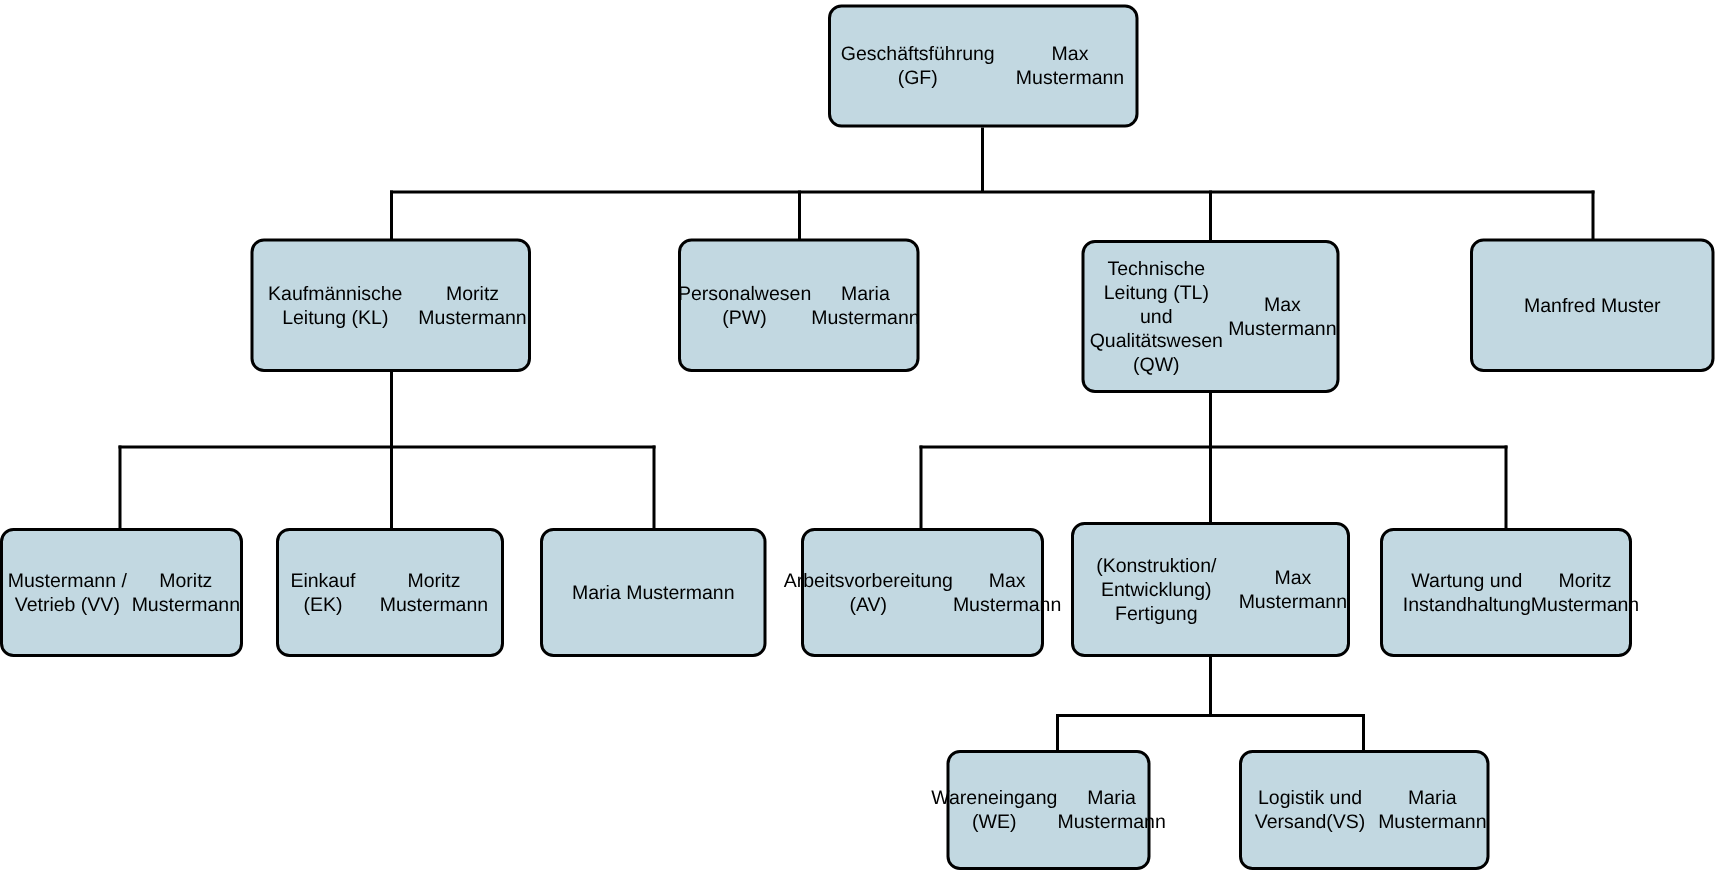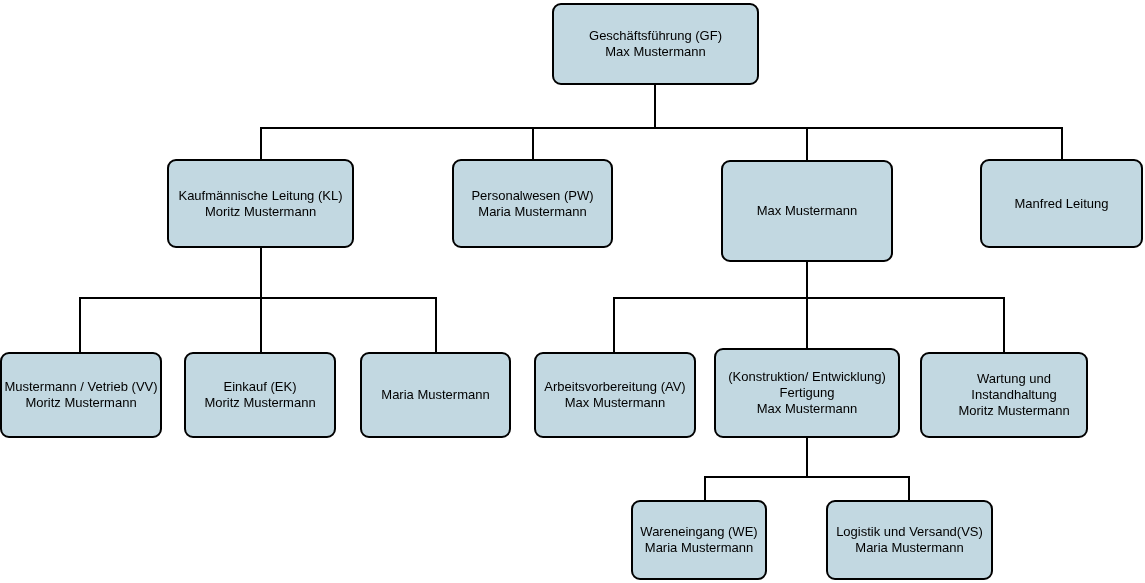--- a/index.html
+++ b/index.html
@@ -15,21 +15,21 @@
     font-family: "Liberation Sans", sans-serif;
     overflow: hidden;
   }
   .node {
     position: absolute;
     box-sizing: border-box;
     background: #c2d8e1;
     border: 2px solid #000000;
     border-radius: 9px;
     display: flex;
-    flex-direction: column;
+    flex-direction: row;
     align-items: center;
     justify-content: center;
     text-align: center;
     color: #000000;
     font-size: 13px;
     line-height: 16px;
     z-index: 2;
   }
   .node .title {
     white-space: pre-line;
@@ -84,25 +84,28 @@
     <span class="title">Kaufmännische Leitung (KL)</span>
     <span class="person">Moritz Mustermann</span>
   </div>
 
   <div class="node" style="left:452px; top:159px; width:161px; height:89px;">
     <span class="title">Personalwesen (PW)</span>
     <span class="person">Maria Mustermann</span>
   </div>
 
   <div class="node" style="left:721px; top:160px; width:172px; height:102px;">
+    <span class="title">Technische Leitung (TL)
+und
+Qualitätswesen (QW)</span>
     <span class="person">Max Mustermann</span>
   </div>
 
   <div class="node" style="left:980px; top:159px; width:163px; height:89px;">
-    <span class="person">Manfred Leitung</span>
+    <span class="person">Manfred Muster</span>
   </div>
 
   <div class="node" style="left:0px; top:352px; width:162px; height:86px;">
     <span class="title">Mustermann / Vetrieb (VV)</span>
     <span class="person">Moritz Mustermann</span>
   </div>
 
   <div class="node" style="left:184px; top:352px; width:152px; height:86px;">
     <span class="title">Einkauf (EK)</span>
     <span class="person">Moritz Mustermann</span>

